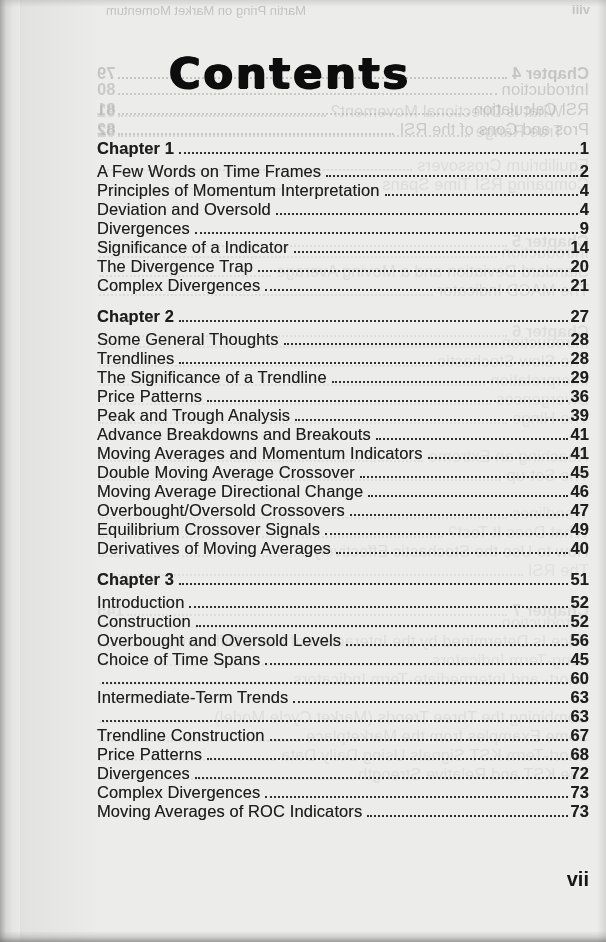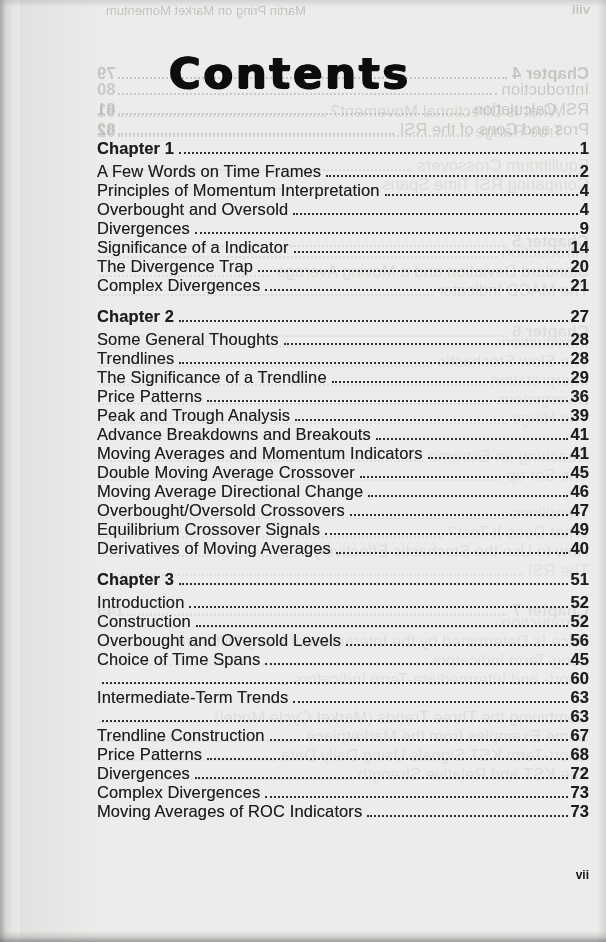--- a/index.html
+++ b/index.html
@@ -48,21 +48,21 @@
   .ghost-layer{position:absolute;inset:0;pointer-events:none;}
   .ghost-row{position:absolute;left:97px;right:17px;transform:scaleX(-1);
     color:#9f9f9d;text-shadow:none;}
   .ghost-row .dots{border-color:currentColor;border-bottom-width:2px;}
   .ghost-head{position:absolute;left:98px;top:3px;width:208px;transform:scaleX(-1);
     font-size:13px;color:#b9b9b7;opacity:.8;white-space:nowrap;}
   .ghost-folio{position:absolute;left:558px;top:2px;width:32px;transform:scaleX(-1);
     font-size:13px;font-weight:700;color:#b9b9b7;opacity:.8;}
 
   
-  .folio{position:absolute;right:17px;top:868px;font-size:12px;font-weight:700;color:#161616;}
+  .folio{position:absolute;right:17px;top:868px;font-size:20px;font-weight:700;color:#161616;}
 </style>
 </head>
 <body>
 
 <div class="page">
 
   <div class="ghost-layer">
     <div class="ghost-head">Martin Pring on Market Momentum</div>
     <div class="ghost-folio">viii</div>
 
@@ -252,21 +252,21 @@
     <span class="t">A Few Words on Time Frames</span>
     <span class="dots"></span>
     <span class="p">2</span>
   </div>
       <div class="row">
     <span class="t">Principles of Momentum Interpretation</span>
     <span class="dots"></span>
     <span class="p">4</span>
   </div>
       <div class="row">
-    <span class="t">Overbought and Oversold</span>
+    <span class="t">Deviation and Oversold</span>
     <span class="dots"></span>
     <span class="p">4</span>
   </div>
       <div class="row">
     <span class="t">Divergences</span>
     <span class="dots"></span>
     <span class="p">9</span>
   </div>
       <div class="row">
     <span class="t">Significance of a Indicator</span>

